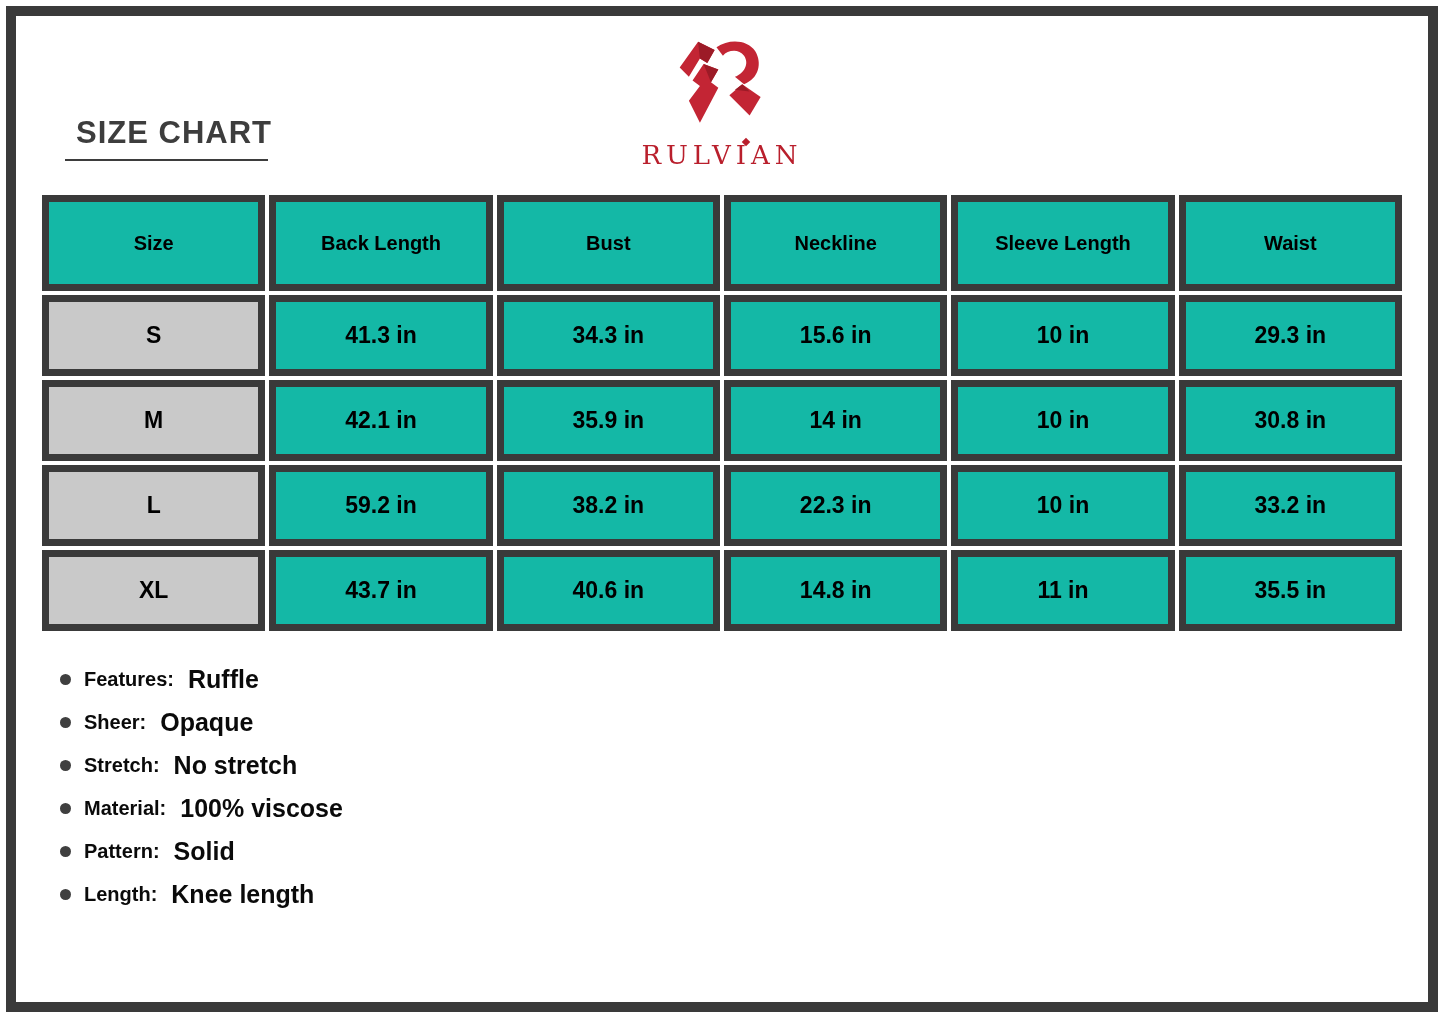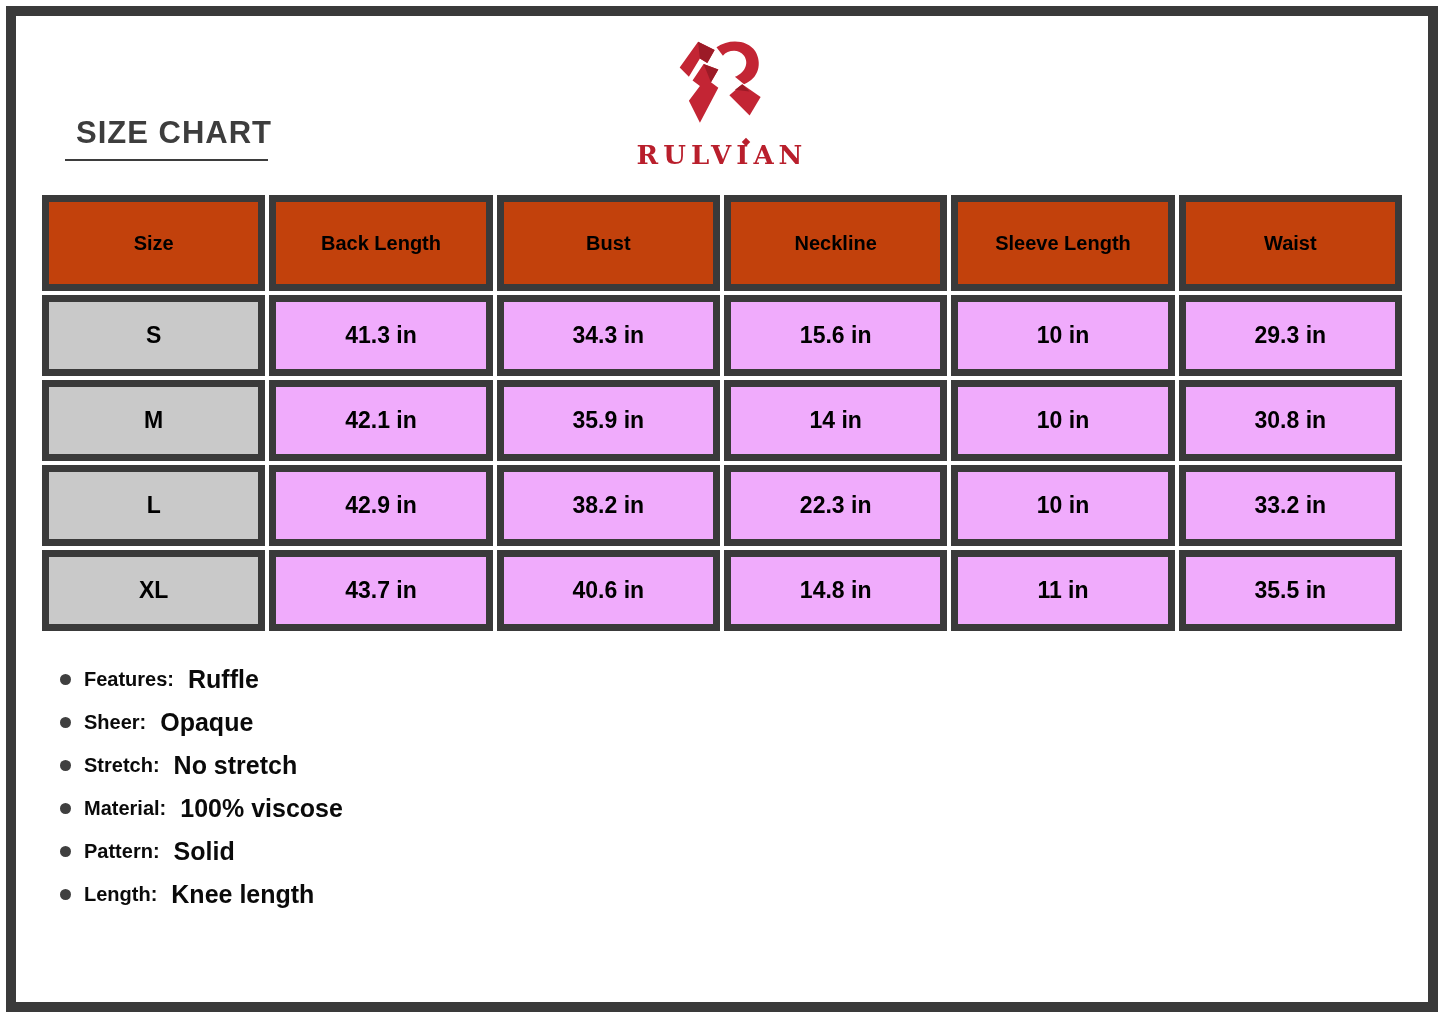--- a/index.html
+++ b/index.html
@@ -17,38 +17,38 @@
     font-size:31px;font-weight:bold;letter-spacing:1px;color:#3d3d3d;
   }
   .title-underline{
     position:absolute;left:65px;top:159px;width:203px;height:2px;background:#3d3d3d;
   }
   
   .brand{position:absolute;left:597px;top:36px;width:250px;text-align:center;}
   .brand svg{display:block;margin:0 auto;}
   .wordmark{
     margin-top:4px;font-family:"DejaVu Serif","Liberation Serif",serif;
-    font-weight:bold;font-size:26px;letter-spacing:5px;color:#b91f2c;
+    font-weight:normal;font-size:26px;letter-spacing:5px;color:#b91f2c;
   }
   .i-dot{
     position:absolute;left:146px;top:103px;width:6px;height:6px;
     background:#b91f2c;transform:rotate(45deg);
   }
   
   table.size-table{
     position:absolute;left:38px;top:191px;width:1368px;
     border-collapse:separate;border-spacing:4px;table-layout:fixed;
   }
   table.size-table th,table.size-table td{
     border:7px solid #3a3a3a;text-align:center;vertical-align:middle;
     font-weight:bold;color:#000;padding:0;
   }
-  table.size-table thead th{height:82px;background:#c2410c;font-size:20px;}
+  table.size-table thead th{height:82px;background:#14b8a6;font-size:20px;}
   table.size-table tbody th{height:67px;background:#c9c9c9;font-size:23px;}
-  table.size-table tbody td{height:67px;background:#f0abfc;font-size:23px;}
+  table.size-table tbody td{height:67px;background:#14b8a6;font-size:23px;}
   
   ul.details{
     position:absolute;left:60px;top:658px;margin:0;padding:0;list-style:none;
   }
   ul.details li{display:flex;align-items:center;height:43px;}
   .dot{
     width:11px;height:11px;border-radius:50%;background:#3f3f3f;
     margin-right:13px;flex:0 0 auto;
   }
   .lbl{font-size:20px;font-weight:bold;color:#0a0a0a;margin-right:14px;}
@@ -102,21 +102,21 @@
       <tr>
         <th>M</th>
         <td>42.1 in</td>
         <td>35.9 in</td>
         <td>14 in</td>
         <td>10 in</td>
         <td>30.8 in</td>
       </tr>
       <tr>
         <th>L</th>
-        <td>42.9 in</td>
+        <td>59.2 in</td>
         <td>38.2 in</td>
         <td>22.3 in</td>
         <td>10 in</td>
         <td>33.2 in</td>
       </tr>
       <tr>
         <th>XL</th>
         <td>43.7 in</td>
         <td>40.6 in</td>
         <td>14.8 in</td>

